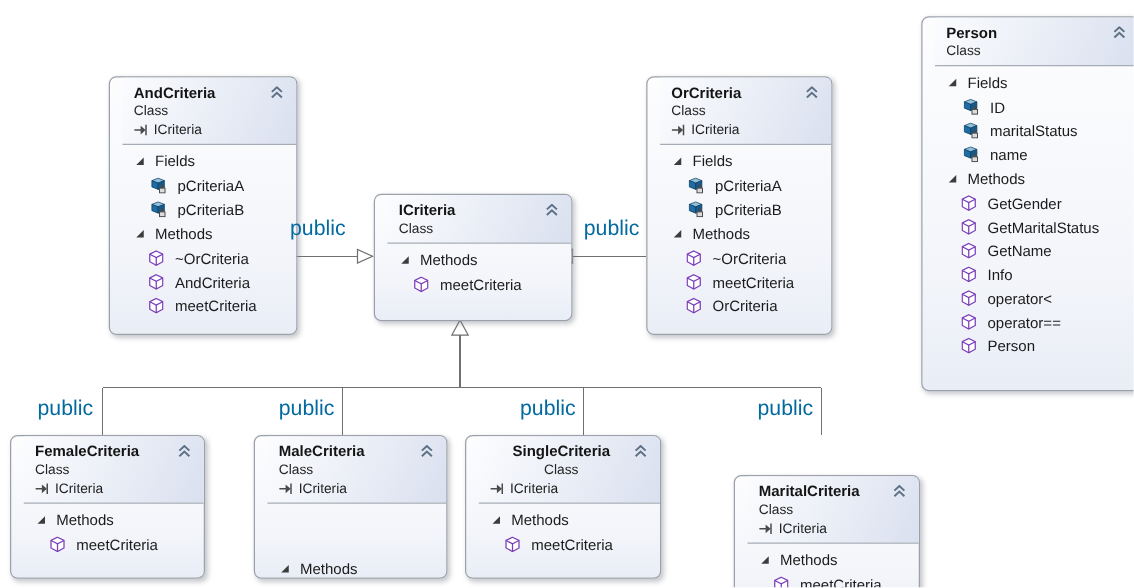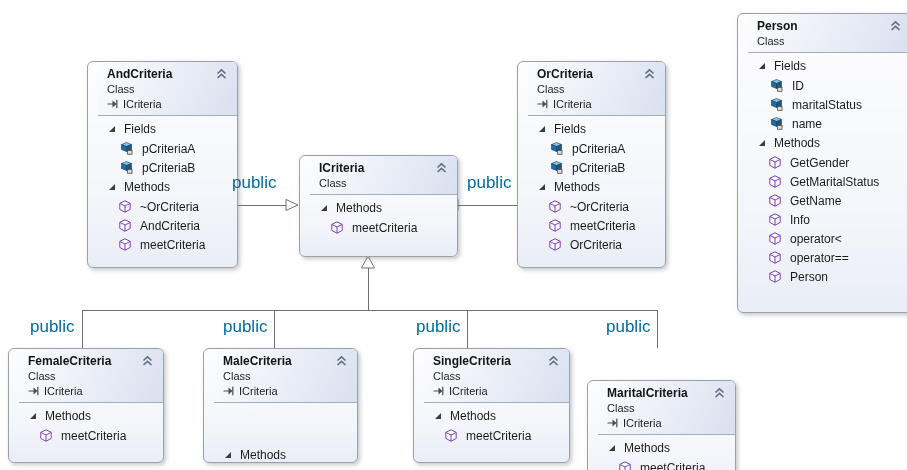--- a/index.html
+++ b/index.html
@@ -27,21 +27,21 @@
 
   .public-label{position:absolute;z-index:2;font-size:17px;color:#0369a1;line-height:14px;}
 
   
   .pos-AndCriteria{left:87px;top:61px;width:139px;height:205px;}
   .pos-OrCriteria{left:517px;top:61px;width:137px;height:205px;}
   .pos-ICriteria{left:299px;top:155px;width:147px;height:100px;}
   .pos-Person{left:737px;top:13px;width:163px;height:298px;}
   .pos-FemaleCriteria{left:8px;top:348px;width:144px;height:113px;justify-content:flex-end;}
   .pos-MaleCriteria{left:203px;top:348px;width:143px;height:113px;gap:39px;}
-  .pos-SingleCriteria{left:413px;top:348px;width:145px;height:113px;}
+  .pos-SingleCriteria{left:372px;top:348px;width:145px;height:113px;text-align:center;}
   .pos-MaritalCriteria{left:587px;top:348px;width:137px;height:113px;margin-top:32px;}
 
   
   .plabel-0{left:232px;top:176px;}
   .plabel-1{left:467px;top:176px;}
   .plabel-2{left:30px;top:320px;}
   .plabel-3{left:223px;top:320px;}
   .plabel-4{left:416px;top:320px;}
   .plabel-5{left:606px;top:320px;}
 </style>

